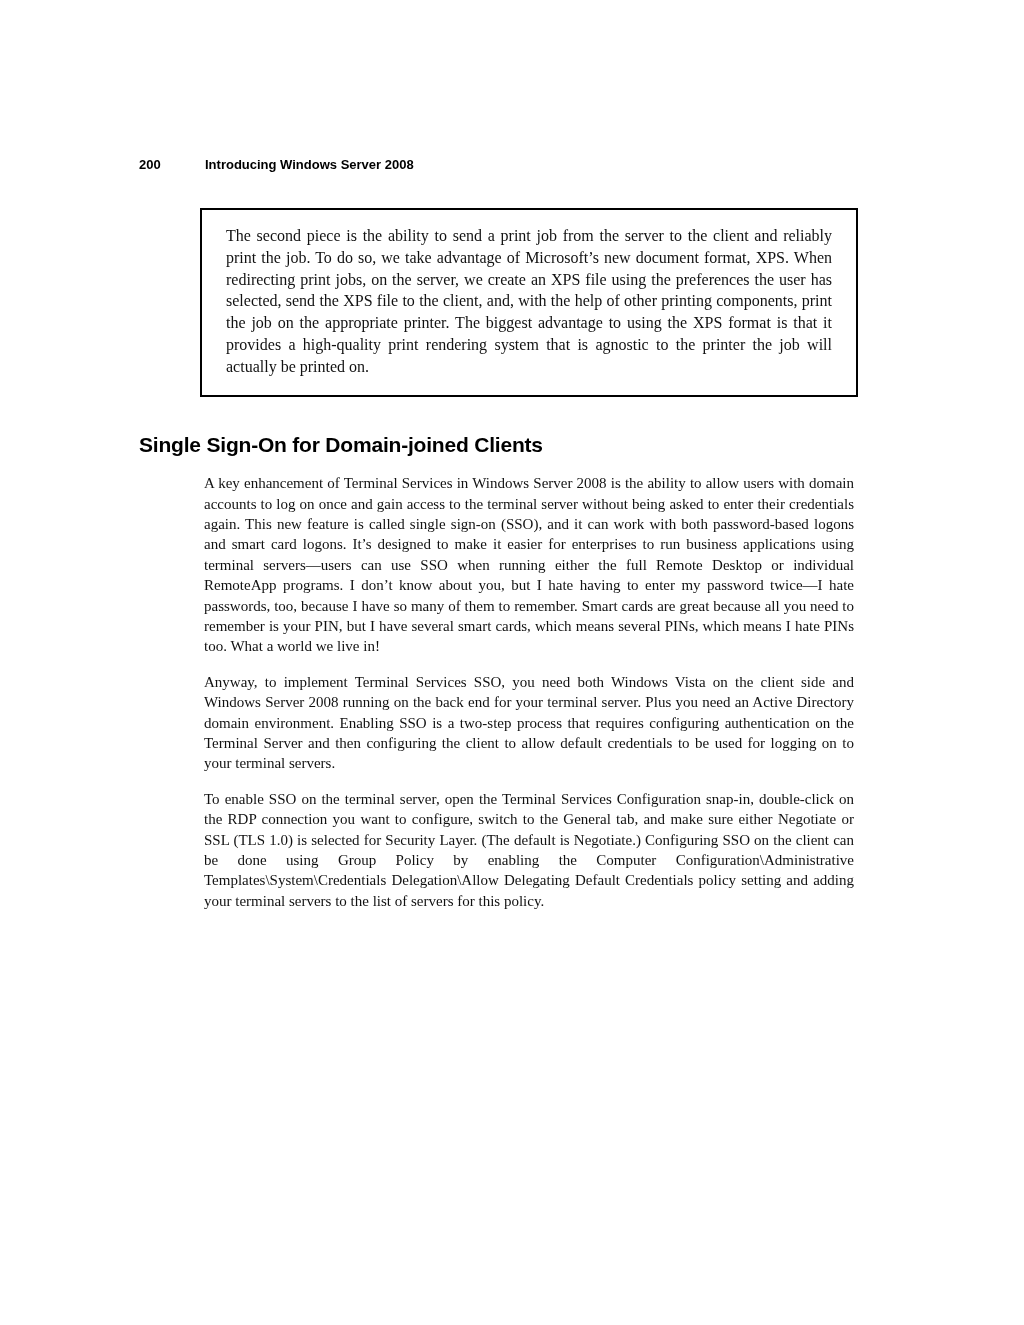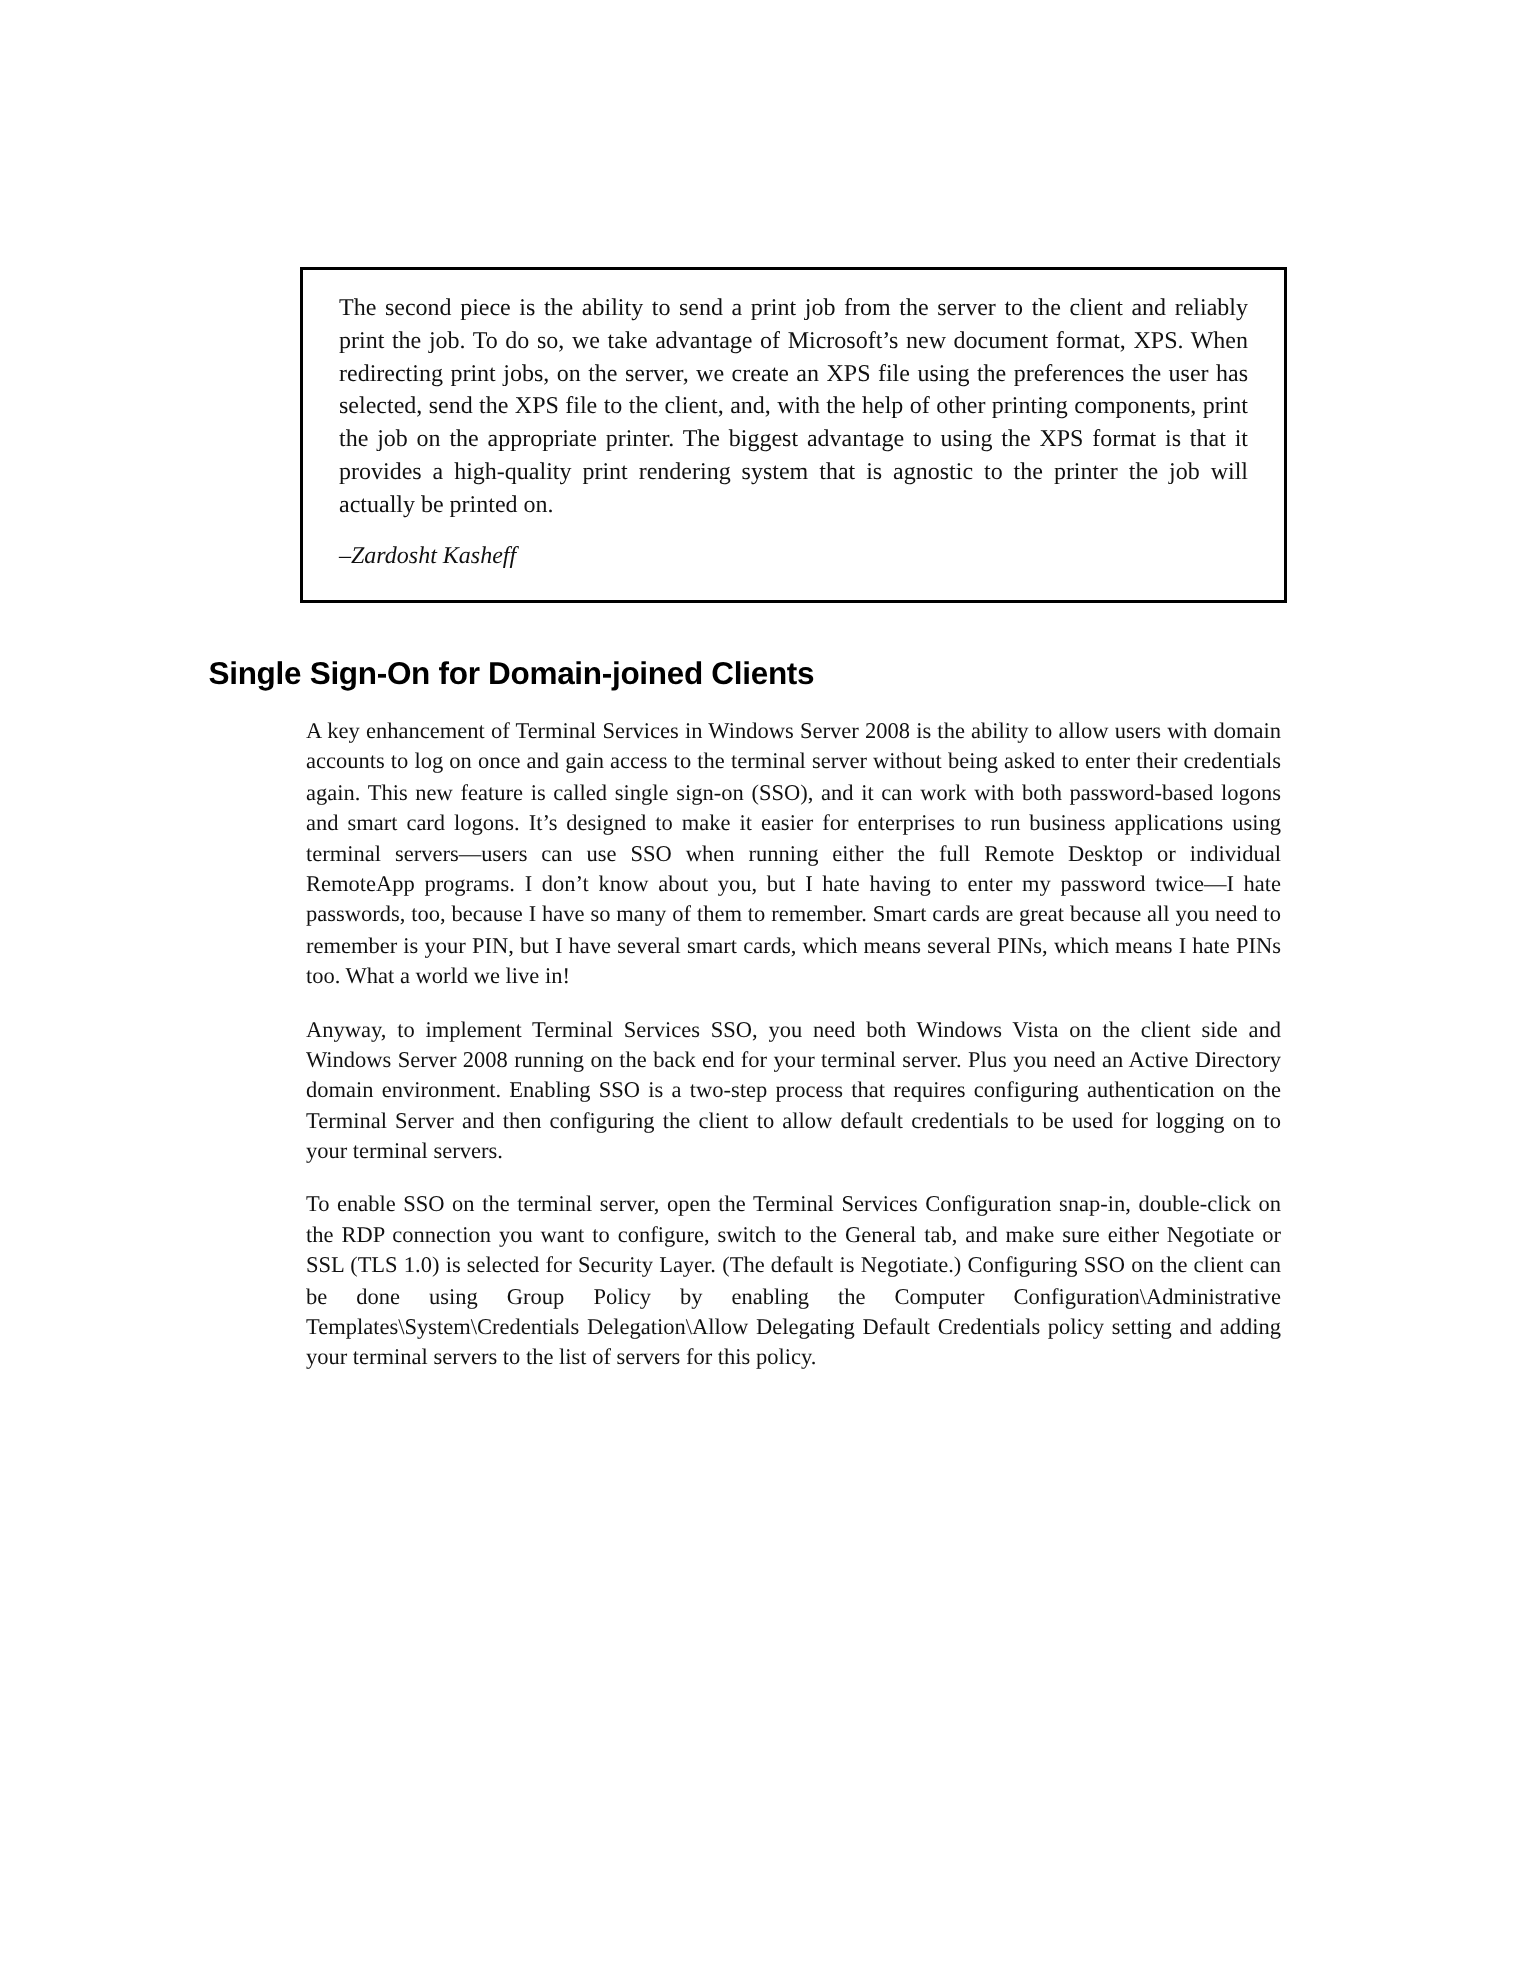--- a/index.html
+++ b/index.html
@@ -26,21 +26,21 @@
     font-family: "Liberation Sans", sans-serif;
     font-weight: bold;
     font-size: 13px;
     color: #000000;
   }
   .running-head .folio {
     width: 66px;
   }
   .callout {
     box-sizing: border-box;
-    margin: 21px 0 0 61px;
+    margin: 36px 0 0 61px;
     width: 658px;
     border: 2px solid #000000;
     padding: 15px 24px 18px 24px;
     font-size: 16px;
     line-height: 1.36;
   }
   .callout-body {
     margin: 0;
     text-align: justify;
   }
@@ -69,24 +69,27 @@
   }
   .body-copy p {
     margin: 0 0 15px 0;
   }
 </style>
 </head>
 <body>
 
 <div class="page">
 
+  <header class="running-head">
+    <span class="folio">200</span>
+    <span class="head-title">Introducing Windows Server 2008</span>
+  </header>
 
   <div class="callout">
     <p class="callout-body">The second piece is the ability to send a print job from the server to the client and reliably print the job. To do so, we take advantage of Microsoft’s new document format, XPS. When redirecting print jobs, on the server, we create an XPS file using the preferences the user has selected, send the XPS file to the client, and, with the help of other printing components, print the job on the appropriate printer. The biggest advantage to using the XPS format is that it provides a high-quality print rendering system that is agnostic to the printer the job will actually be printed on.</p>
-    <p class="attribution-name">–Zardosht Kasheff</p>
   </div>
 
   <h1 class="section-heading">Single Sign-On for Domain-joined Clients</h1>
 
   <div class="body-copy">
     <p>A key enhancement of Terminal Services in Windows Server 2008 is the ability to allow users with domain accounts to log on once and gain access to the terminal server without being asked to enter their credentials again. This new feature is called single sign-on (SSO), and it can work with both password-based logons and smart card logons. It’s designed to make it easier for enterprises to run business applications using terminal servers—users can use SSO when running either the full Remote Desktop or individual RemoteApp programs. I don’t know about you, but I hate having to enter my password twice—I hate passwords, too, because I have so many of them to remember. Smart cards are great because all you need to remember is your PIN, but I have several smart cards, which means several PINs, which means I hate PINs too. What a world we live in!</p>
     <p>Anyway, to implement Terminal Services SSO, you need both Windows Vista on the client side and Windows Server 2008 running on the back end for your terminal server. Plus you need an Active Directory domain environment. Enabling SSO is a two-step process that requires configuring authentication on the Terminal Server and then configuring the client to allow default credentials to be used for logging on to your terminal servers.</p>
     <p>To enable SSO on the terminal server, open the Terminal Services Configuration snap-in, double-click on the RDP connection you want to configure, switch to the General tab, and make sure either Negotiate or SSL (TLS 1.0) is selected for Security Layer. (The default is Negotiate.) Configuring SSO on the client can be done using Group Policy by enabling the Computer Configuration\Administrative Templates\System\Credentials Delegation\Allow Delegating Default Credentials policy setting and adding your terminal servers to the list of servers for this policy.</p>
   </div>
 

